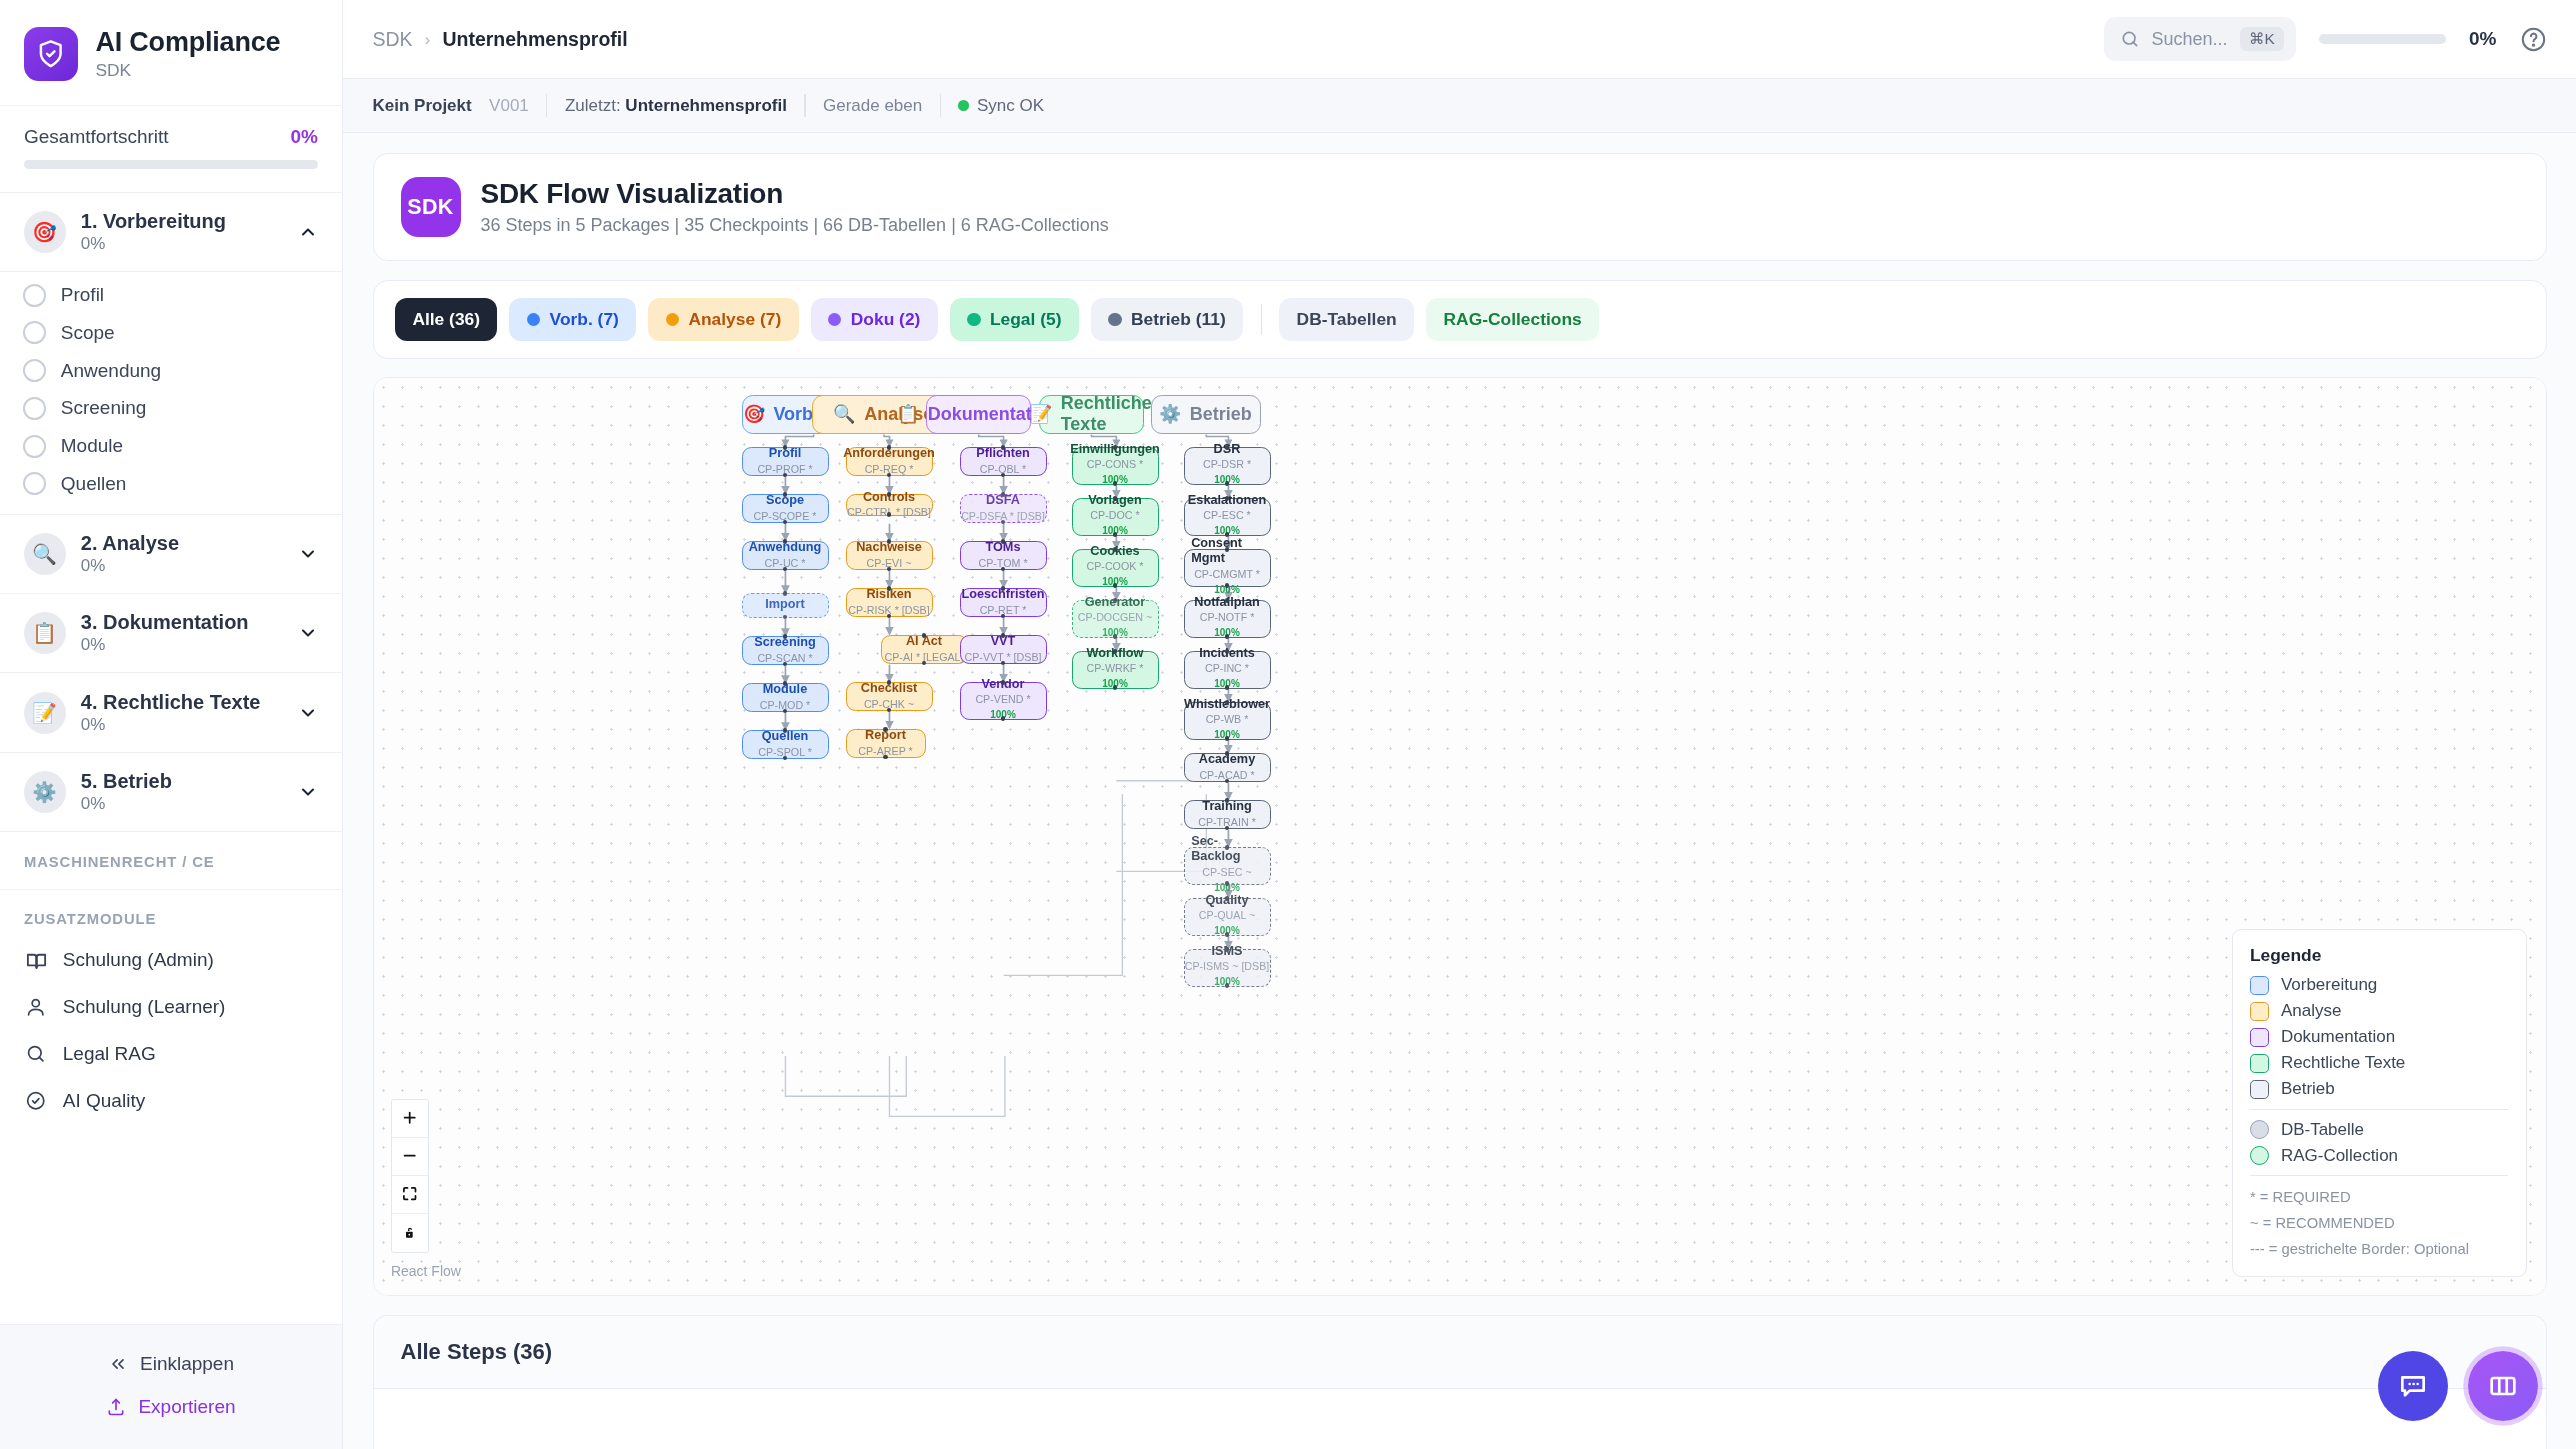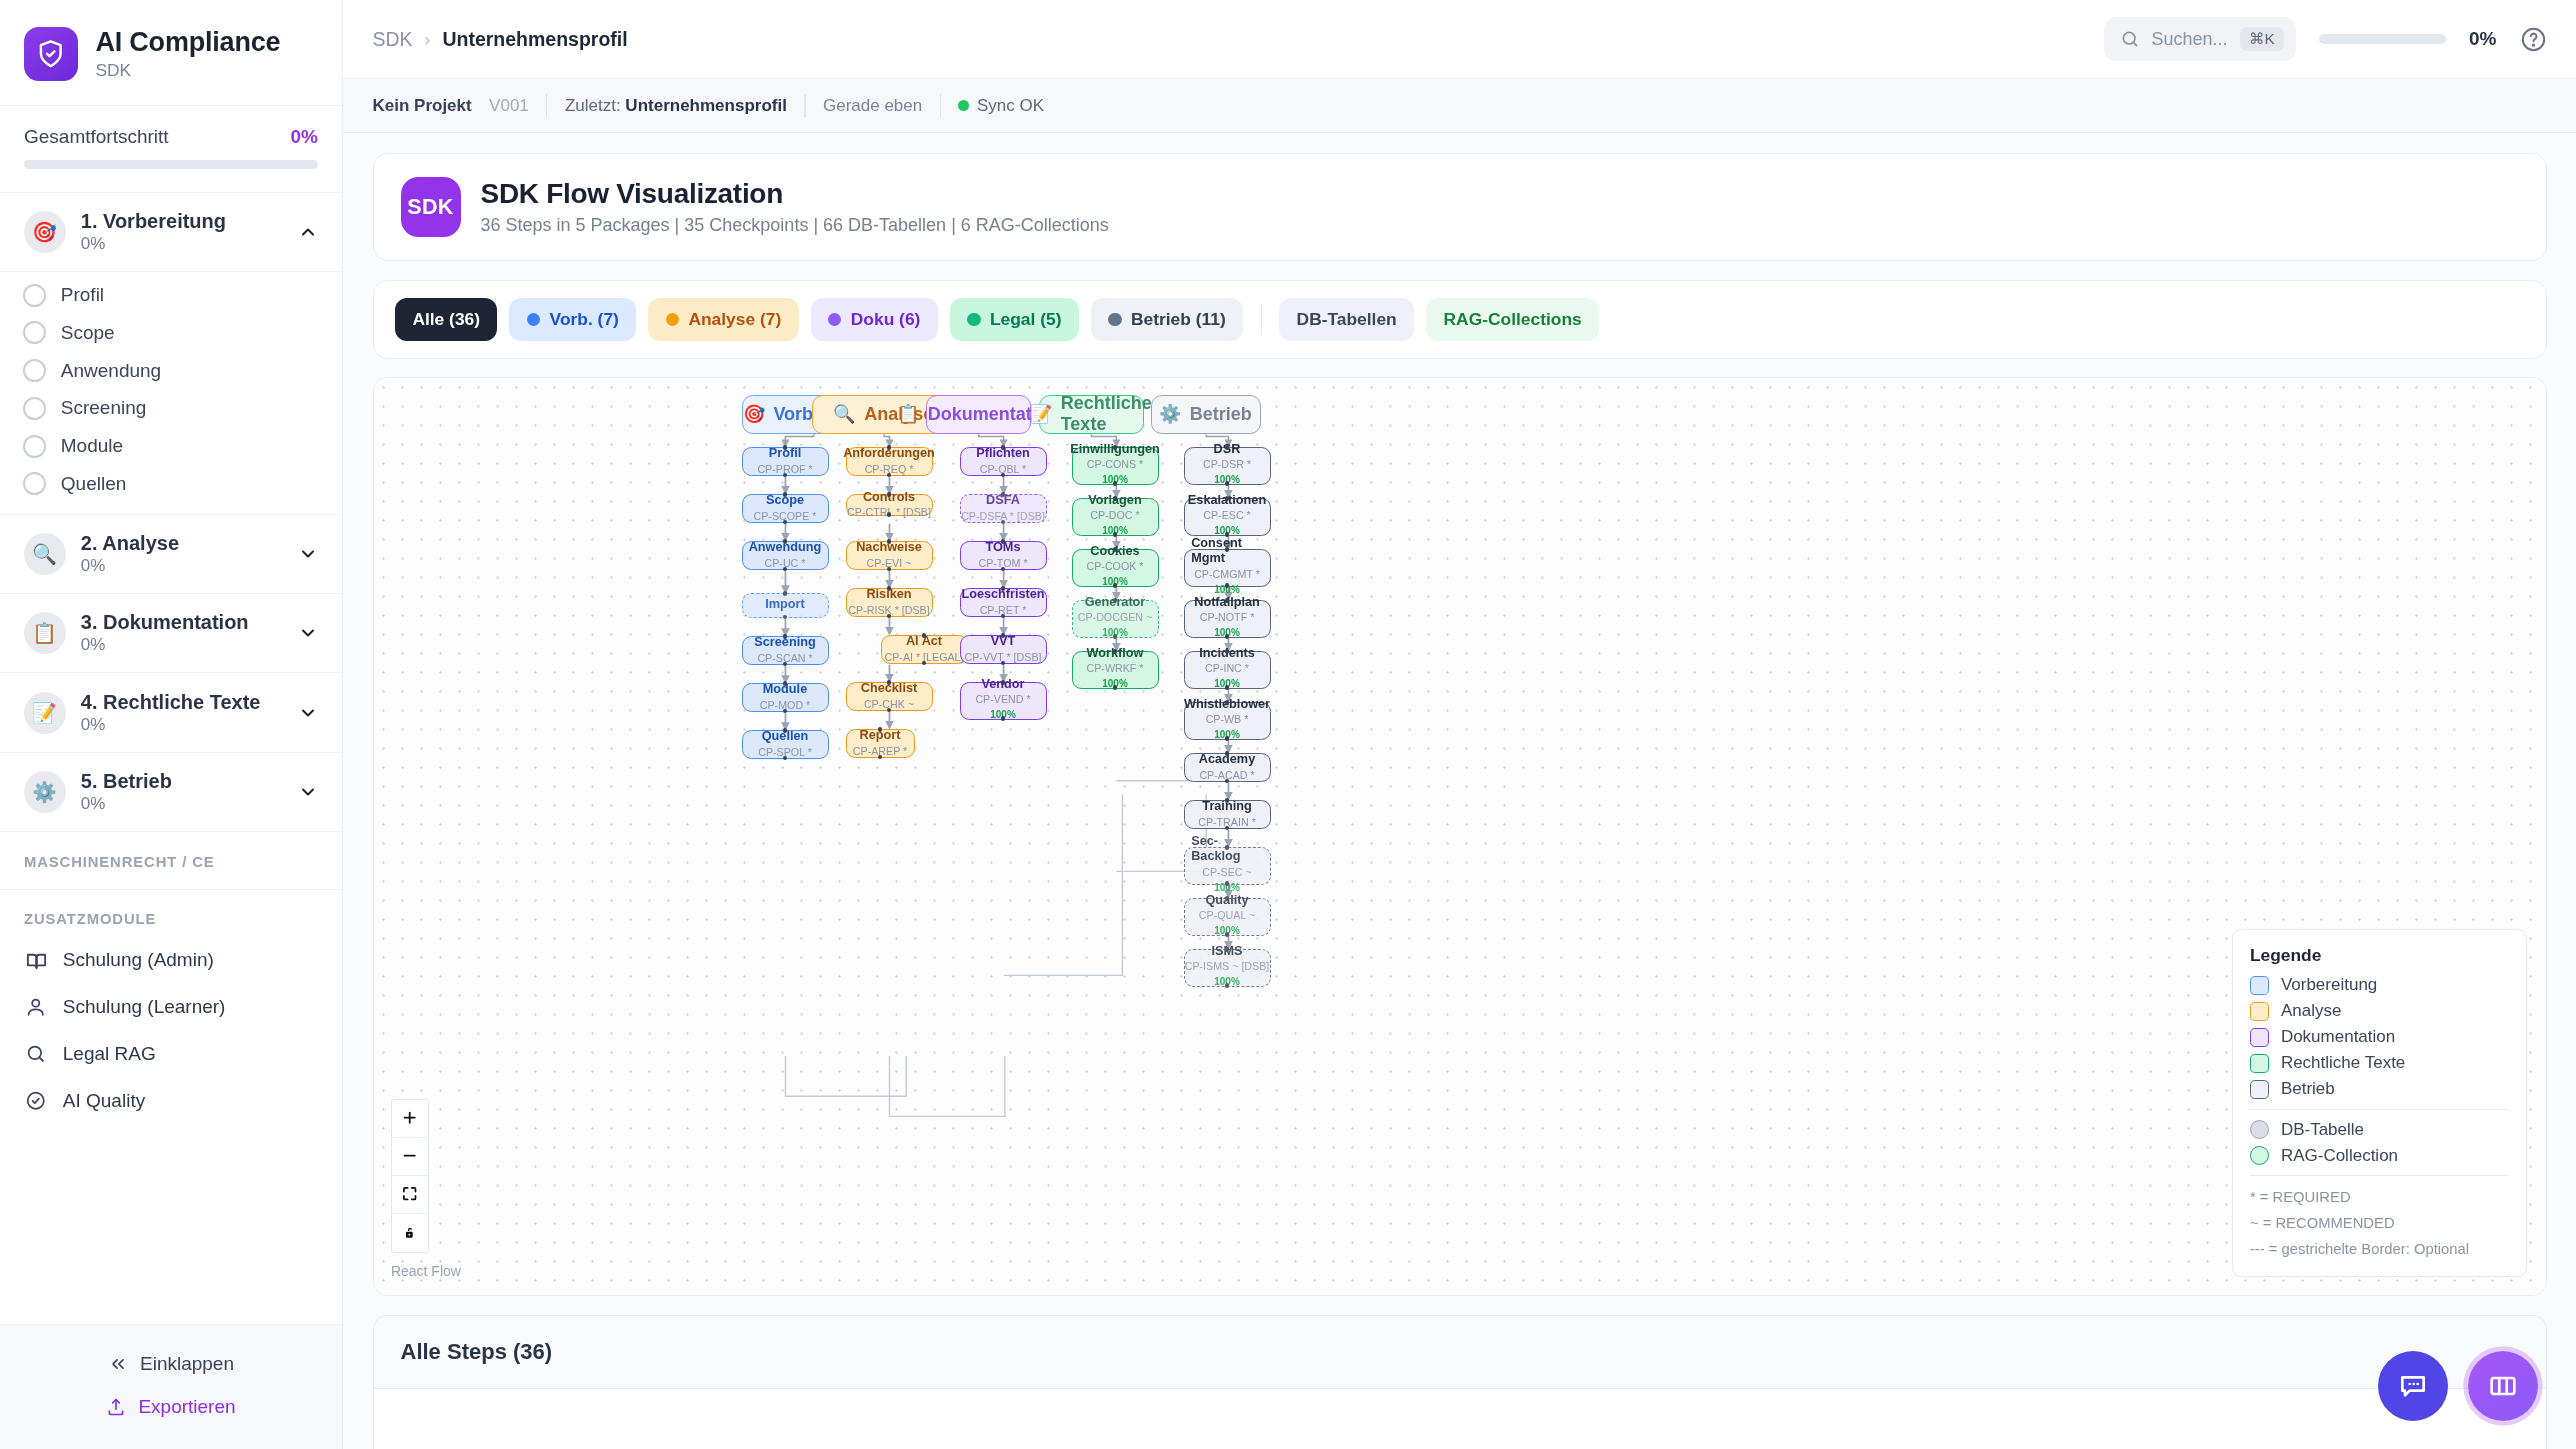--- a/index.html
+++ b/index.html
@@ -432,21 +432,21 @@
           <div class="chip" style="background: rgb(219, 234, 254); color: rgb(29, 78, 216);">
             <span class="dot" style="background:#3b82f6"></span>
             <span>Vorb. (7)</span>
           </div>
           <div class="chip" style="background: rgb(253, 235, 200); color: rgb(180, 83, 9);">
             <span class="dot" style="background:#f59e0b"></span>
             <span>Analyse (7)</span>
           </div>
           <div class="chip" style="background: rgb(237, 233, 254); color: rgb(109, 40, 217);">
             <span class="dot" style="background:#8b5cf6"></span>
-            <span>Doku (6)</span>
+            <span>Doku (2)</span>
           </div>
           <div class="chip" style="background: rgb(201, 247, 222); color: rgb(4, 120, 87);">
             <span class="dot" style="background:#10b981"></span>
             <span>Legal (5)</span>
           </div>
           <div class="chip" style="background: rgb(238, 241, 246); color: rgb(51, 65, 85);">
             <span class="dot" style="background:#64748b"></span>
             <span>Betrieb (11)</span>
           </div>
           <div class="chip-sep"></div>
@@ -601,21 +601,21 @@
                 <div class="n-title">AI Act</div>
                 <div class="n-code">CP-AI * [LEGAL]</div>
                 <div class="port b"></div>
               </div>
               <div class="node" style="left: 472px; top: 304px; width: 87px; height: 29.5px; background: rgb(253, 237, 201); border-color: rgb(232, 154, 28); color: rgb(140, 74, 16);">
                 <div class="port t"></div>
                 <div class="n-title">Checklist</div>
                 <div class="n-code">CP-CHK ~</div>
                 <div class="port b"></div>
               </div>
-              <div class="node" style="left: 472px; top: 351px; width: 69px; height: 29.5px; background: rgb(253, 237, 201); border-color: rgb(232, 154, 28); color: rgb(140, 74, 16); text-align: center;">
+              <div class="node" style="left: 472px; top: 351px; width: 80px; height: 29.5px; background: rgb(253, 237, 201); border-color: rgb(232, 154, 28); color: rgb(140, 74, 16); text-align: center;">
                 <div class="port t"></div>
                 <div class="n-title">Report</div>
                 <div class="n-code">CP-AREP *</div>
                 <div class="port b"></div>
               </div>
               <div class="node" style="left: 586px; top: 69px; width: 87px; height: 29.5px; background: rgb(238, 230, 253); border-color: rgb(124, 58, 237); color: rgb(76, 29, 149);">
                 <div class="port t"></div>
                 <div class="n-title">Pflichten</div>
                 <div class="n-code">CP-OBL *</div>
                 <div class="port b"></div>

